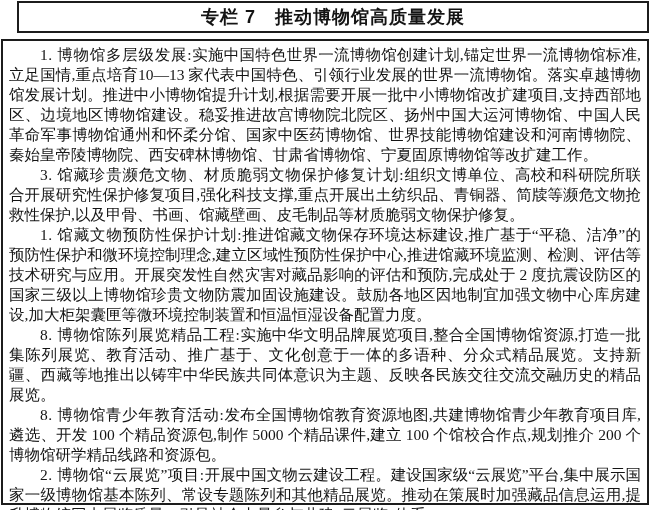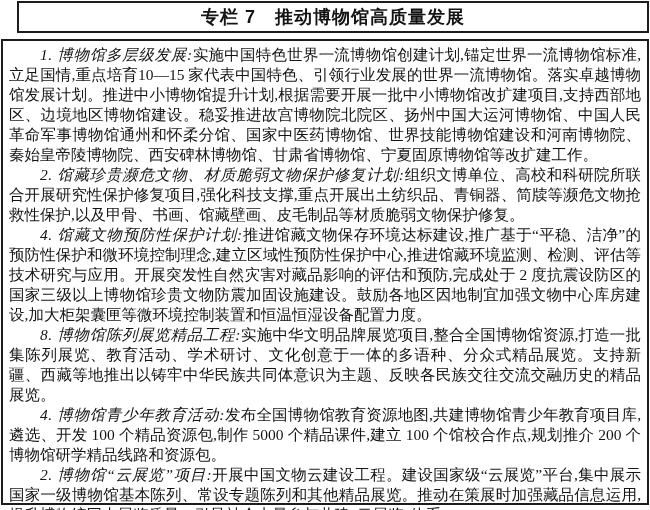--- a/index.html
+++ b/index.html
@@ -50,41 +50,40 @@
   .body-box p.item {
     margin: 0;
     font-size: 15.5px;
     line-height: 20px;
     text-align: justify;
     text-justify: inter-ideograph;
     text-indent: 2em;
     color: #141414;
   }
   .body-box p.item .lead {
-    font-style: italic; 
     letter-spacing: 0.5px;
   }
 </style>
 </head>
 <body>
 
 <div class="page">
 
   <div class="title-box">
     <h1 class="panel-title">专栏 7　推动博物馆高质量发展</h1>
   </div>
 
   <div class="body-box">
 
-      <p class="item"><span class="lead">1. 博物馆多层级发展:</span><span>实施中国特色世界一流博物馆创建计划,锚定世界一流博物馆标准,立足国情,重点培育10—15 家代表中国特色、引领行业发展的世界一流博物馆。落实卓越博物馆发展计划。推进中小博物馆提升计划,根据需要开展一批中小博物馆改扩建项目,支持西部地区、边境地区博物馆建设。稳妥推进故宫博物院北院区、扬州中国大运河博物馆、中国人民革命军事博物馆通州和怀柔分馆、国家中医药博物馆、世界技能博物馆建设和河南博物院、秦始皇帝陵博物院、西安碑林博物馆、甘肃省博物馆、宁夏固原博物馆等改扩建工作。</span></p>
+      <p class="item"><span class="lead">1. 博物馆多层级发展:</span><span>实施中国特色世界一流博物馆创建计划,锚定世界一流博物馆标准,立足国情,重点培育10—13 家代表中国特色、引领行业发展的世界一流博物馆。落实卓越博物馆发展计划。推进中小博物馆提升计划,根据需要开展一批中小博物馆改扩建项目,支持西部地区、边境地区博物馆建设。稳妥推进故宫博物院北院区、扬州中国大运河博物馆、中国人民革命军事博物馆通州和怀柔分馆、国家中医药博物馆、世界技能博物馆建设和河南博物院、秦始皇帝陵博物院、西安碑林博物馆、甘肃省博物馆、宁夏固原博物馆等改扩建工作。</span></p>
 
-      <p class="item"><span class="lead">2. 馆藏珍贵濒危文物、材质脆弱文物保护修复计划:</span><span>组织文博单位、高校和科研院所联合开展研究性保护修复项目,强化科技支撑,重点开展出土纺织品、青铜器、简牍等濒危文物抢救性保护,以及甲骨、书画、馆藏壁画、皮毛制品等材质脆弱文物保护修复。</span></p>
+      <p class="item"><span class="lead">3. 馆藏珍贵濒危文物、材质脆弱文物保护修复计划:</span><span>组织文博单位、高校和科研院所联合开展研究性保护修复项目,强化科技支撑,重点开展出土纺织品、青铜器、简牍等濒危文物抢救性保护,以及甲骨、书画、馆藏壁画、皮毛制品等材质脆弱文物保护修复。</span></p>
 
-      <p class="item"><span class="lead">4. 馆藏文物预防性保护计划:</span><span>推进馆藏文物保存环境达标建设,推广基于“平稳、洁净”的预防性保护和微环境控制理念,建立区域性预防性保护中心,推进馆藏环境监测、检测、评估等技术研究与应用。开展突发性自然灾害对藏品影响的评估和预防,完成处于 2 度抗震设防区的国家三级以上博物馆珍贵文物防震加固设施建设。鼓励各地区因地制宜加强文物中心库房建设,加大柜架囊匣等微环境控制装置和恒温恒湿设备配置力度。</span></p>
+      <p class="item"><span class="lead">1. 馆藏文物预防性保护计划:</span><span>推进馆藏文物保存环境达标建设,推广基于“平稳、洁净”的预防性保护和微环境控制理念,建立区域性预防性保护中心,推进馆藏环境监测、检测、评估等技术研究与应用。开展突发性自然灾害对藏品影响的评估和预防,完成处于 2 度抗震设防区的国家三级以上博物馆珍贵文物防震加固设施建设。鼓励各地区因地制宜加强文物中心库房建设,加大柜架囊匣等微环境控制装置和恒温恒湿设备配置力度。</span></p>
 
-      <p class="item"><span class="lead">8. 博物馆陈列展览精品工程:</span><span>实施中华文明品牌展览项目,整合全国博物馆资源,打造一批集陈列展览、教育活动、学术研讨、文化创意于一体的多语种、分众式精品展览。支持新疆、西藏等地推出以铸牢中华民族共同体意识为主题、反映各民族交往交流交融历史的精品展览。</span></p>
+      <p class="item"><span class="lead">8. 博物馆陈列展览精品工程:</span><span>实施中华文明品牌展览项目,整合全国博物馆资源,打造一批集陈列展览、教育活动、推广基于、文化创意于一体的多语种、分众式精品展览。支持新疆、西藏等地推出以铸牢中华民族共同体意识为主题、反映各民族交往交流交融历史的精品展览。</span></p>
 
-      <p class="item"><span class="lead">4. 博物馆青少年教育活动:</span><span>发布全国博物馆教育资源地图,共建博物馆青少年教育项目库,遴选、开发 100 个精品资源包,制作 5000 个精品课件,建立 100 个馆校合作点,规划推介 200 个博物馆研学精品线路和资源包。</span></p>
+      <p class="item"><span class="lead">8. 博物馆青少年教育活动:</span><span>发布全国博物馆教育资源地图,共建博物馆青少年教育项目库,遴选、开发 100 个精品资源包,制作 5000 个精品课件,建立 100 个馆校合作点,规划推介 200 个博物馆研学精品线路和资源包。</span></p>
 
       <p class="item"><span class="lead">2. 博物馆“云展览”项目:</span><span>开展中国文物云建设工程。建设国家级“云展览”平台,集中展示国家一级博物馆基本陈列、常设专题陈列和其他精品展览。推动在策展时加强藏品信息运用,提升博物馆网上展览质量。引导社会力量参与共建“云展览”体系。</span></p>
     </div>
 
 </div>
 
 </body></html>

